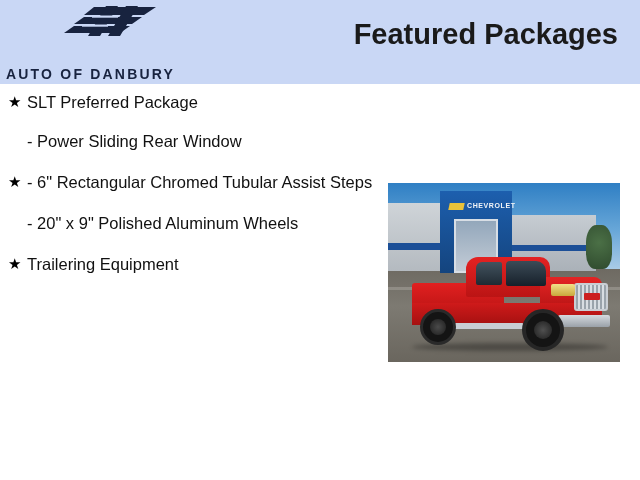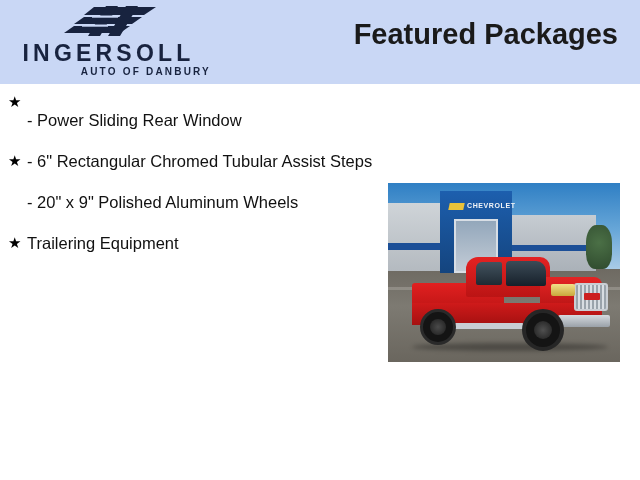--- a/index.html
+++ b/index.html
@@ -54,22 +54,22 @@
     color: #18233f;
     line-height: 1;
     white-space: nowrap;
   }
 
   .logo-subwordmark {
     position: absolute;
     left: 0px;
     top: 65px;
     width: 205px;
-    text-align: right;
-    font-size: 10px;
+    text-align: left;
+    font-size: 14px;
     font-weight: bold;
     letter-spacing: 2.2px;
     color: #18233f;
     line-height: 1;
     white-space: nowrap;
   }
 
   .header-title {
     position: absolute;
     right: 22px;
@@ -346,31 +346,31 @@
         <path d="M36 12 L94 12 L84 19 L26 19 Z"></path>
         <path d="M26 21 L82 21 L72 28 L16 28 Z"></path>
         <path d="M58 1 L70 1 L52 31 L40 31 Z"></path>
         <path d="M78 1 L90 1 L72 31 L60 31 Z"></path>
       </g>
       <g fill="#c9d7f5">
         <rect x="44" y="10.5" width="26" height="2.2"></rect>
         <rect x="34" y="19.5" width="26" height="2.2"></rect>
       </g>
     </svg>
-    <div class="logo-wordmark">INGERSOLL</div>
     <div class="logo-subwordmark">AUTO OF DANBURY</div>
   </div>
 
   <div class="header-title">Featured Packages</div>
 </div>
 
 <div class="feature-list">
 
   <div class="feature-item level-top">
     <span class="star-bullet">★</span>
+    <span>SLT Preferred Package</span>
   </div>
 
   <div class="feature-item level-sub">
     <span class="sub-text">- Power Sliding Rear Window</span>
   </div>
 
 
   <div class="feature-item level-top">
     <span class="star-bullet">★</span>
   </div>

